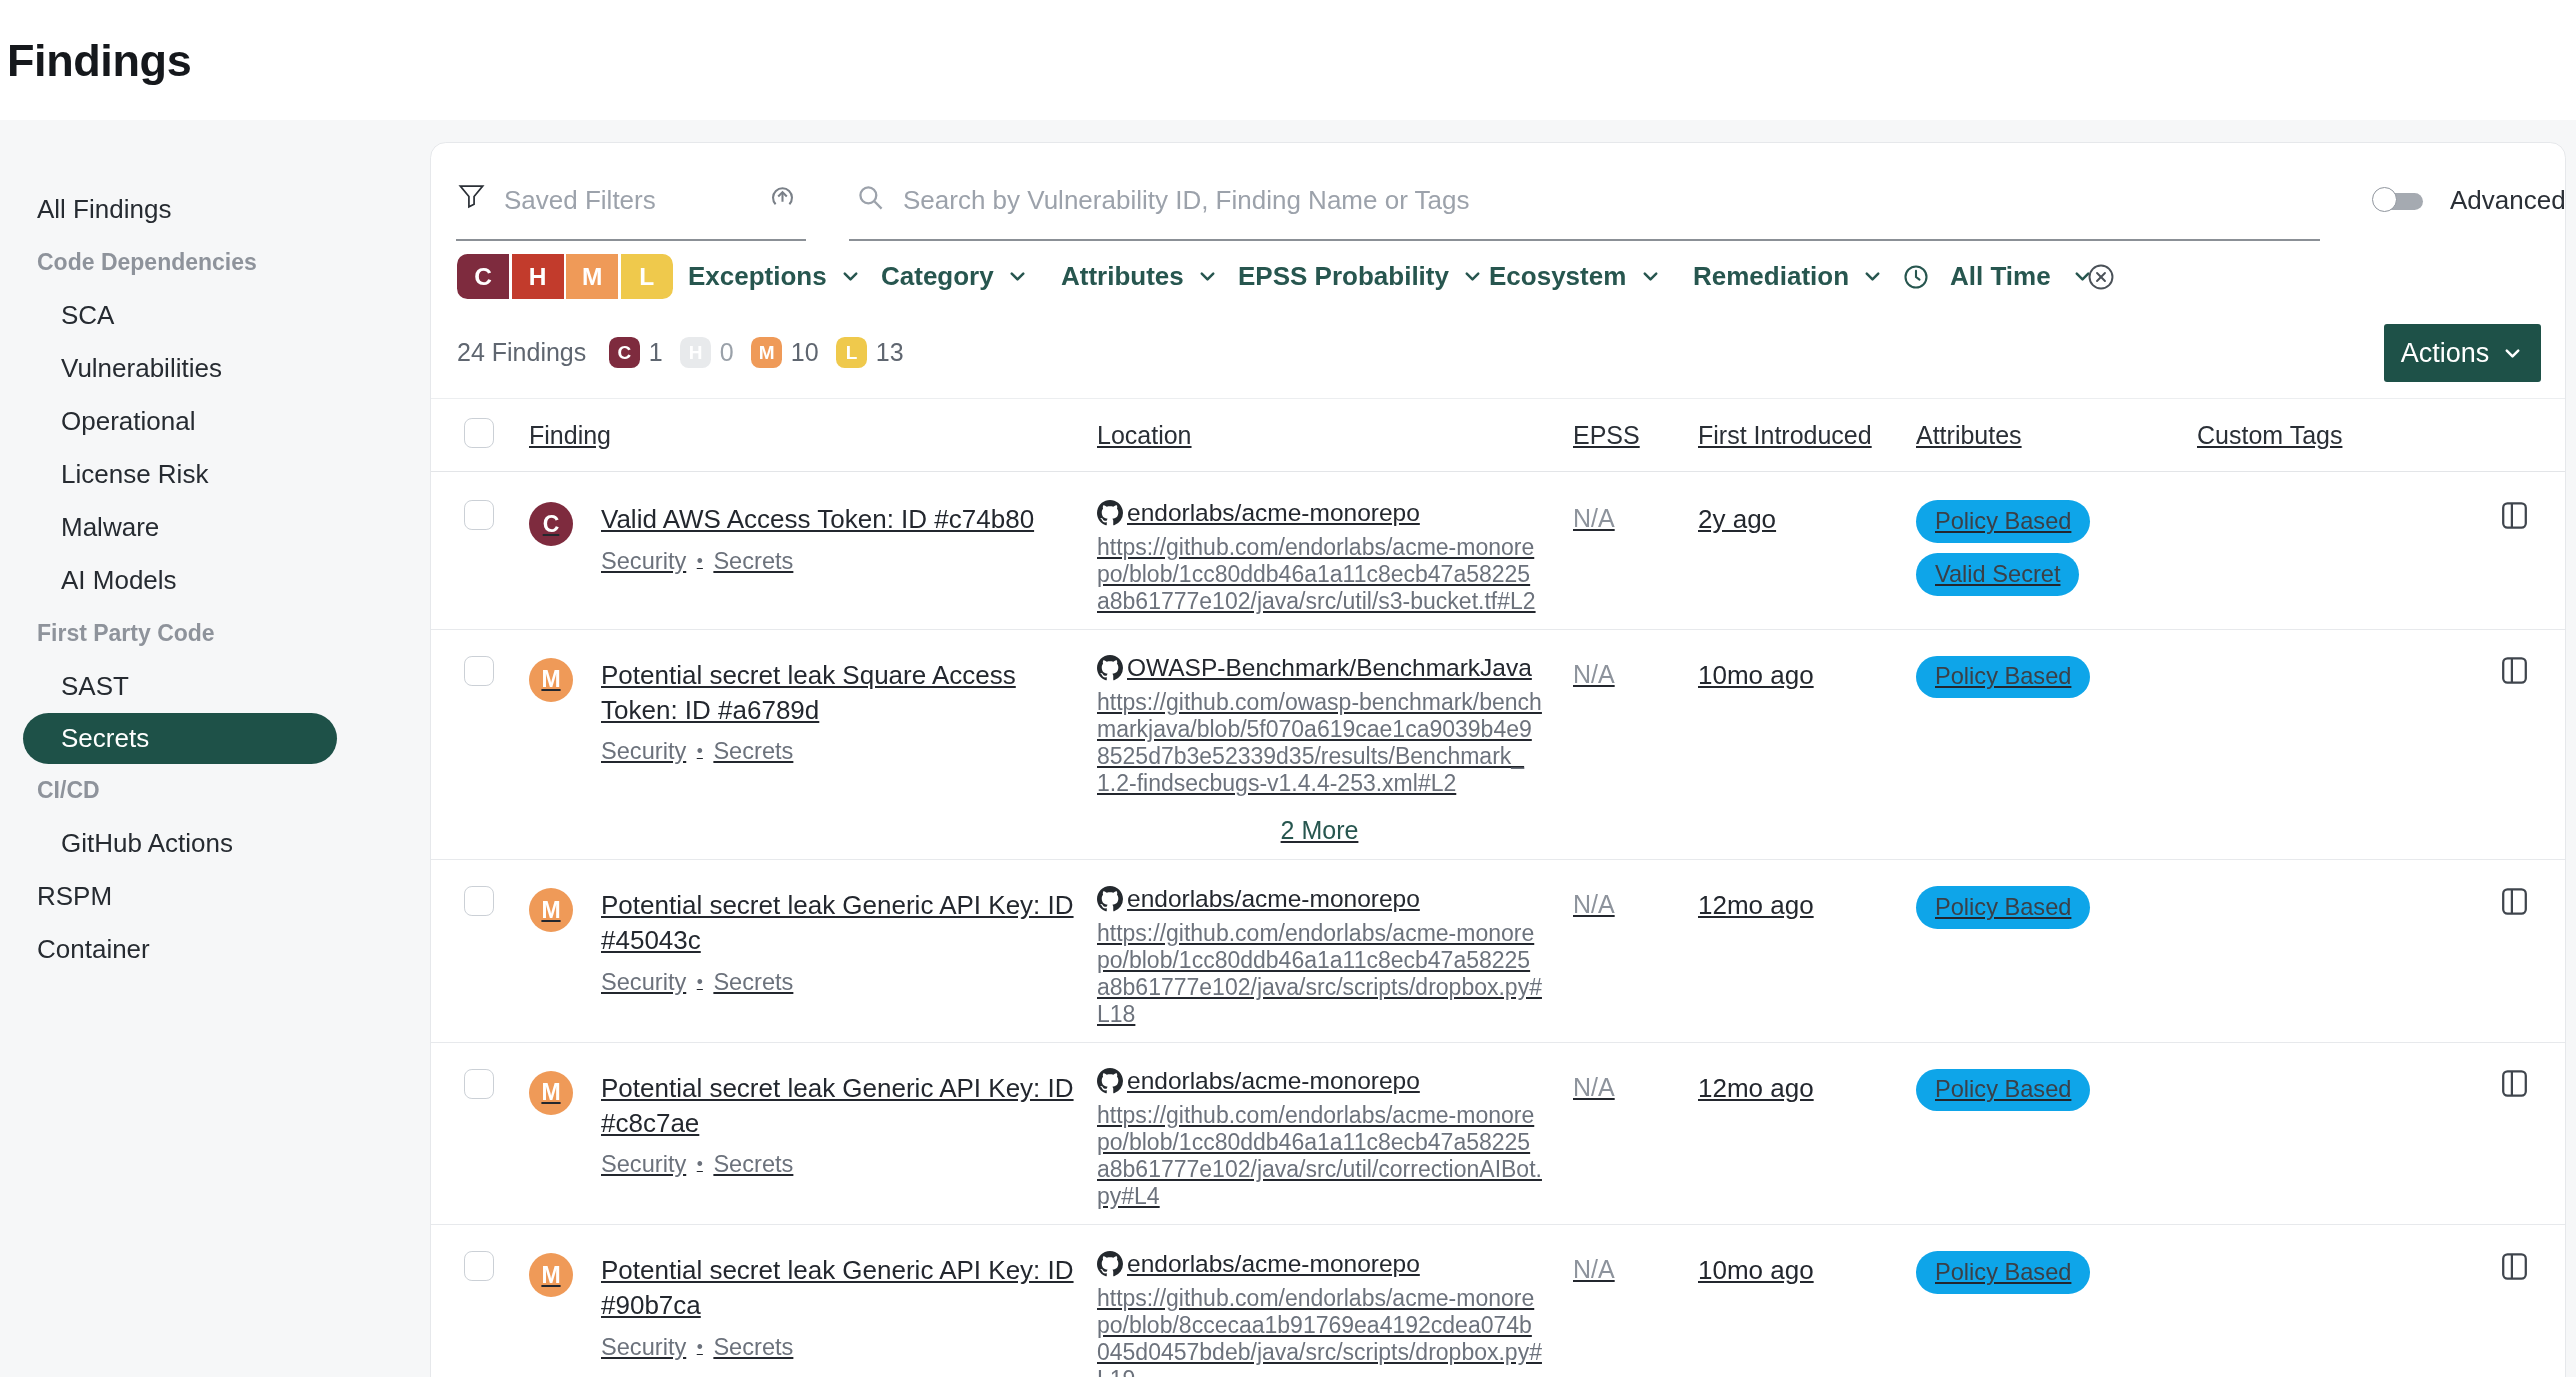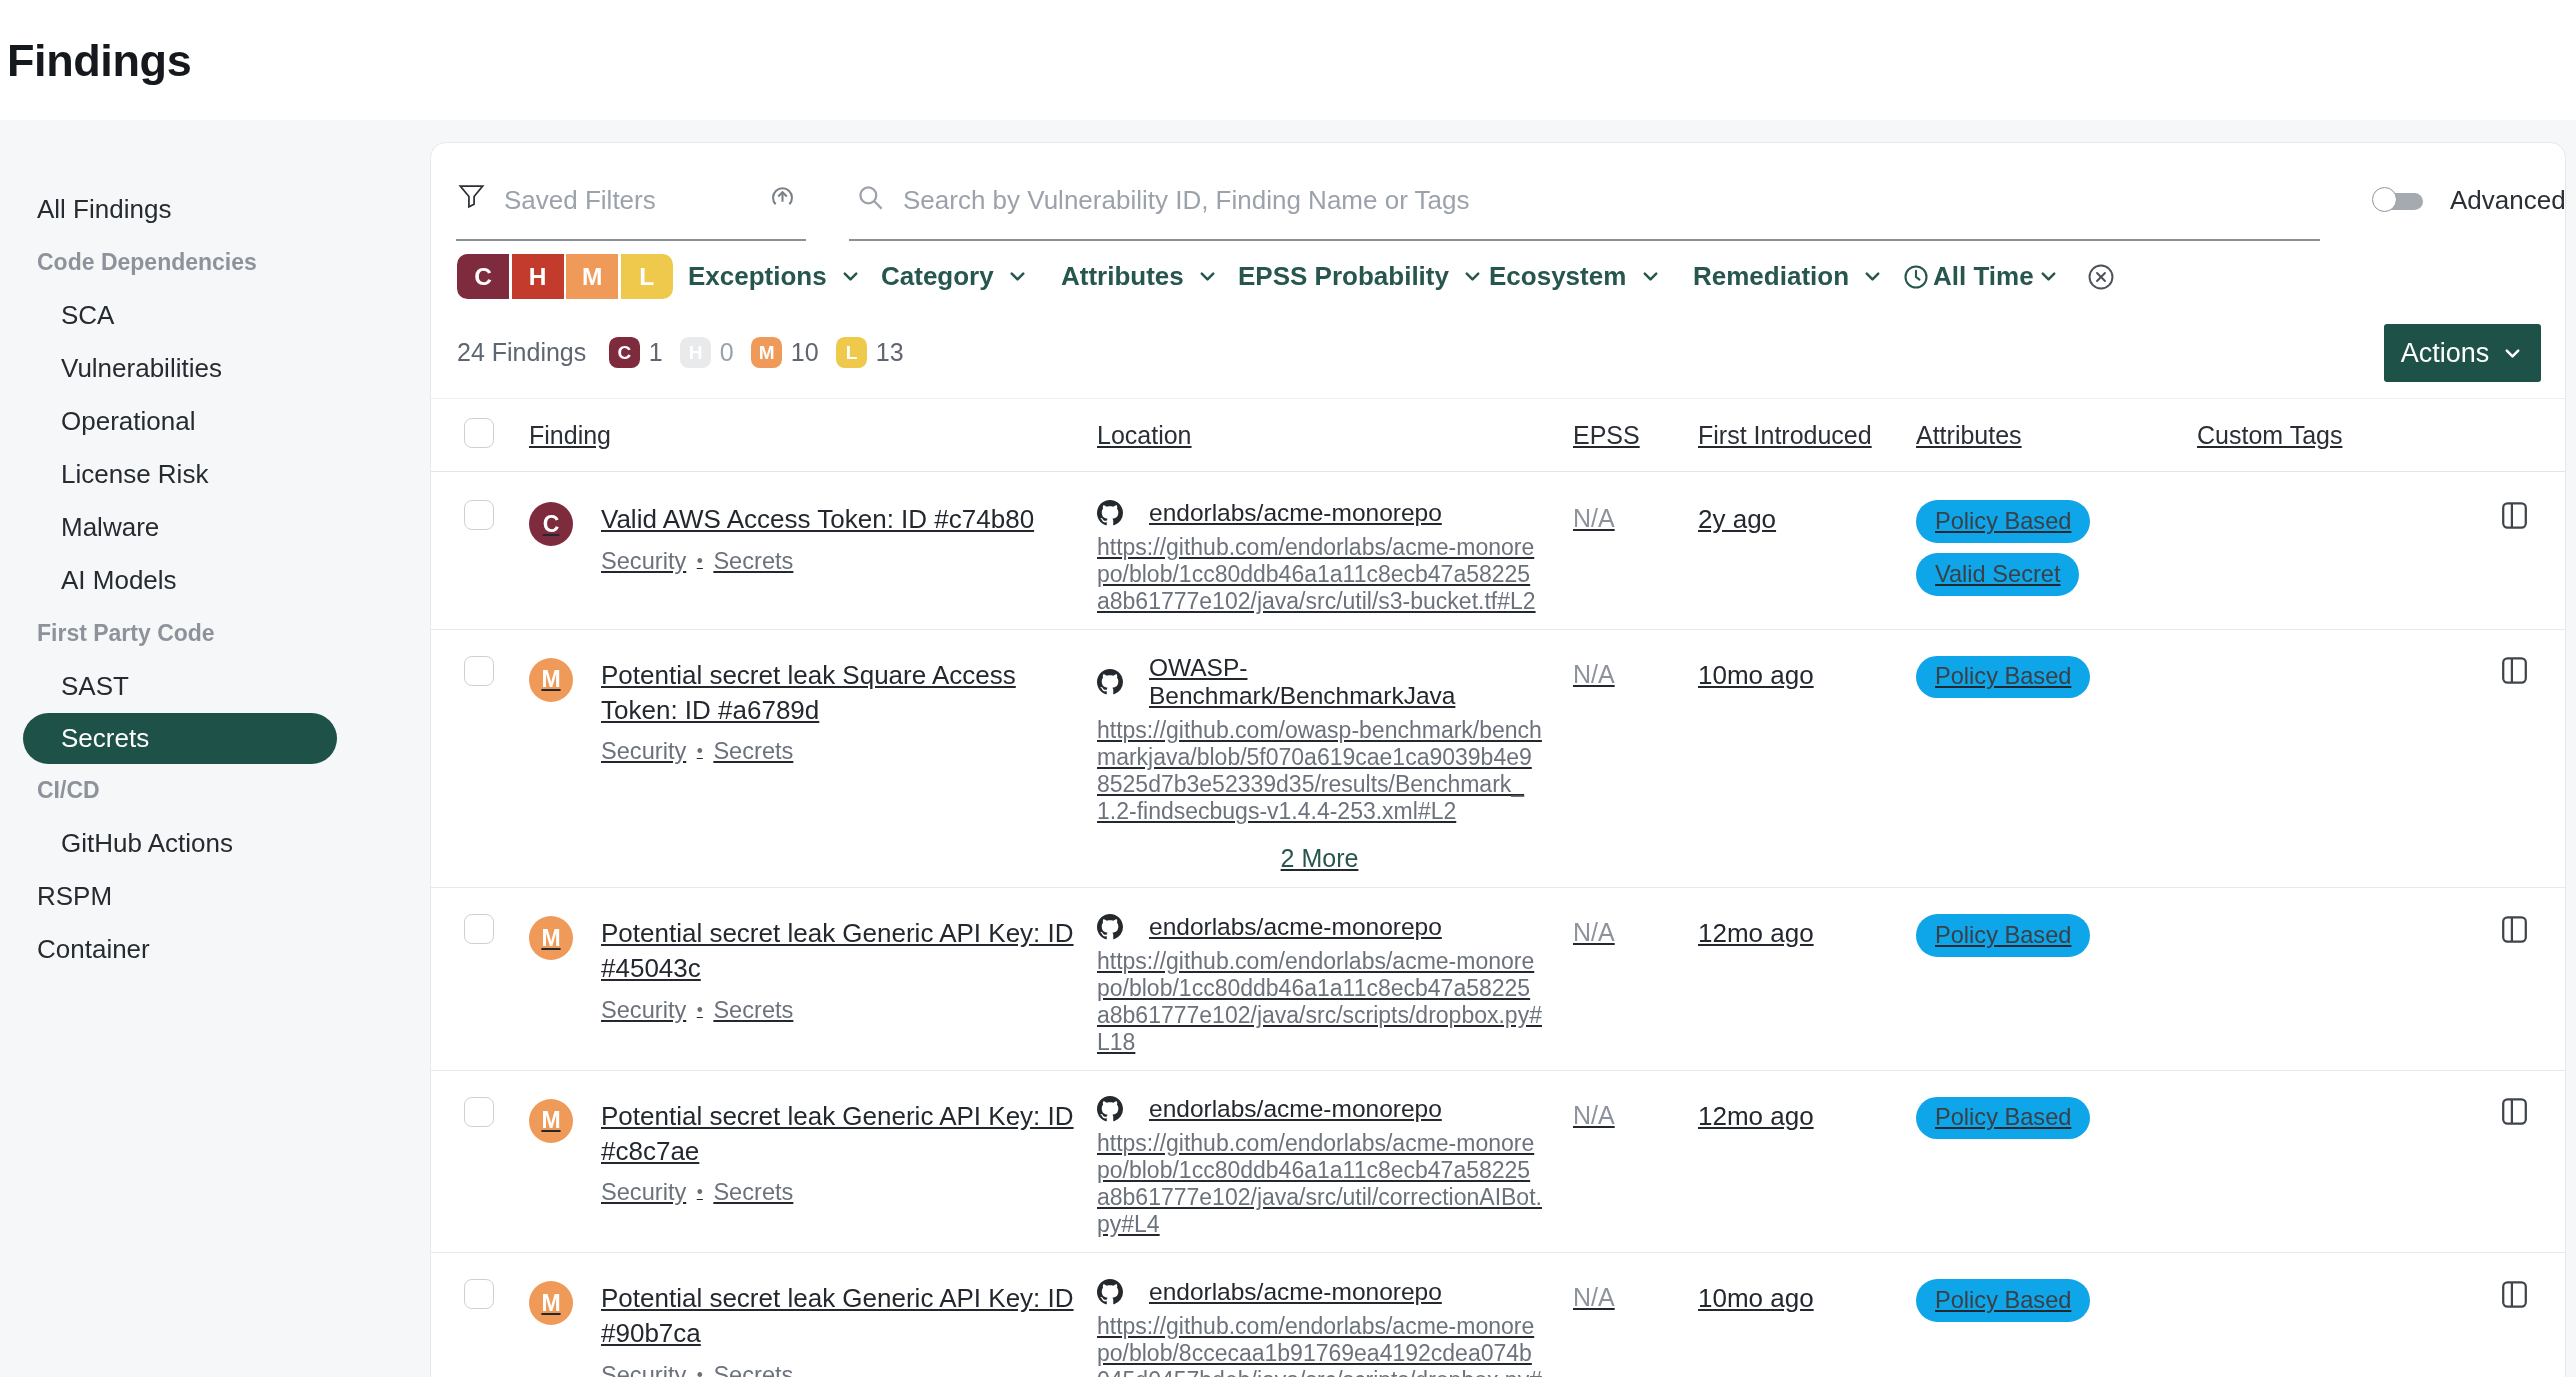--- a/index.html
+++ b/index.html
@@ -38,21 +38,21 @@
   .adv-knob{position:absolute; left:0; top:0; width:25px; height:25px; border-radius:50%; background:#fff; border:1.7px solid #8F959D;}
   .adv-label{position:absolute; left:2008px; top:42px; font-size:26px; color:#2A2F36;margin-left:11px;}
 
   
   .controls-row{position:absolute; left:0; top:0; width:100%;}
   .seg-group{position:absolute; left:26px; top:111px; display:flex; gap:2.6px; border-radius:10.5px; overflow:hidden;}
   .seg{width:52px; height:45px; border:none; color:#fff; font-size:24.5px; font-weight:700; font-family:inherit; cursor:pointer; display:flex; align-items:center; justify-content:center;}
   .sev-c{background:var(--sev-c);} .sev-h{background:var(--sev-h);} .sev-m{background:var(--sev-m);} .sev-l{background:var(--sev-l);}
   .filter-dd{position:absolute; top:116px; display:inline-flex; align-items:center; gap:12.2px; background:none; border:none; font-family:inherit; font-size:26px; font-weight:700; color:var(--teal-text); cursor:pointer; height:35px;}
   .chev{width:23px; height:23px; fill:none; stroke:currentColor; stroke-width:2.6; stroke-linecap:round; stroke-linejoin:round;}
-  .time-group{position:absolute; left:1471px; top:116px; display:inline-flex; align-items:center; gap:3px; font-size:26px; font-weight:700; color:var(--teal-text); cursor:pointer; height:35px;}
+  .time-group{position:absolute; left:1471px; top:116px; display:inline-flex; align-items:center; gap:20px; font-size:26px; font-weight:700; color:var(--teal-text); cursor:pointer; height:35px;}
   .clock-ic{width:28px; height:28px; fill:none; stroke:currentColor; stroke-width:2.4; stroke-linecap:round;}
   .clear-btn{position:absolute; left:1655px; top:119px; width:30px; height:30px; cursor:pointer;}
   .clear-btn svg{width:30px; height:30px; fill:none; stroke:#4A5158; stroke-width:2.2; stroke-linecap:round;}
 
   
   .summary{position:absolute; left:26px; top:194px; display:flex; align-items:center; gap:17.5px;}
   .summary .count-label{font-size:25px; color:#5F6670; margin-right:5.2px;}
   .badge-group{display:flex; align-items:center; gap:8.7px;}
   .sbadge{width:31px; height:31px; border-radius:8.7px; color:#fff; font-size:19px; font-weight:700; display:flex; align-items:center; justify-content:center;}
   .sbadge.muted{background:var(--muted-badge);}
@@ -69,21 +69,21 @@
   .tbody{position:absolute; left:0; top:331px; width:100%;}
   .trow{border-bottom:1.7px solid var(--border); align-items:start;}
   .checkbox{display:block; width:30px; height:30px; border:1.7px solid #CBD0D6; border-radius:7.9px; background:#fff; cursor:pointer;}
   .c-check{padding-top:26px;}
   .c-finding{padding-top:28px; padding-bottom:14px; display:flex; gap:28px;}
   .sev-circle{flex:0 0 auto; width:44px; height:44px; border-radius:50%; color:#fff; font-size:23px; font-weight:700; display:flex; align-items:center; justify-content:center;}
   .f-title{font-size:26px; font-weight:500; color:#23272E; line-height:35px; max-width:489px; cursor:pointer;}
   .f-sub{margin-top:10.5px; font-size:23.6px; color:var(--text-sub); display:flex; align-items:center; gap:10.5px;}
   .f-sub .dot{font-size:17.5px;}
   .c-loc{padding-top:24.5px; padding-bottom:14px; width:445px;}
-  .repo{display:flex; align-items:center; gap:26px; font-size:24.5px; color:#23272E;}
+  .repo{display:flex; align-items:center; gap:4px; font-size:24.5px; color:#23272E;}
   .gh-ic{width:26px; height:26px; fill:#24292E; flex:0 0 auto;}
   .url{margin-top:7px; font-size:23px; line-height:27px; color:var(--text-sub); word-break:break-all; cursor:pointer;}
   .more{margin-top:19px; text-align:center; width:100%; font-size:25px; font-weight:500; color:var(--teal-text); cursor:pointer;}
   .c-epss{padding-top:30px; font-size:25px; color:#8D939C;}
   .c-first{padding-top:30px; font-size:26px; color:#23272E;}
   .c-attr{padding-top:26px; display:flex; flex-direction:column; align-items:flex-start; gap:10.5px;}
   .pill{background:#0ea5e9; border-radius:872px; padding:7.9px 19px; font-size:23.6px; color:#3A4048; white-space:nowrap;}
   .c-panel{padding-top:24.5px;}
   .panel-btn{background:none; border:none; cursor:pointer; padding:0;}
   .panel-btn svg{width:33px; height:33px; fill:none; stroke:#3F454D; stroke-width:2.6;}

